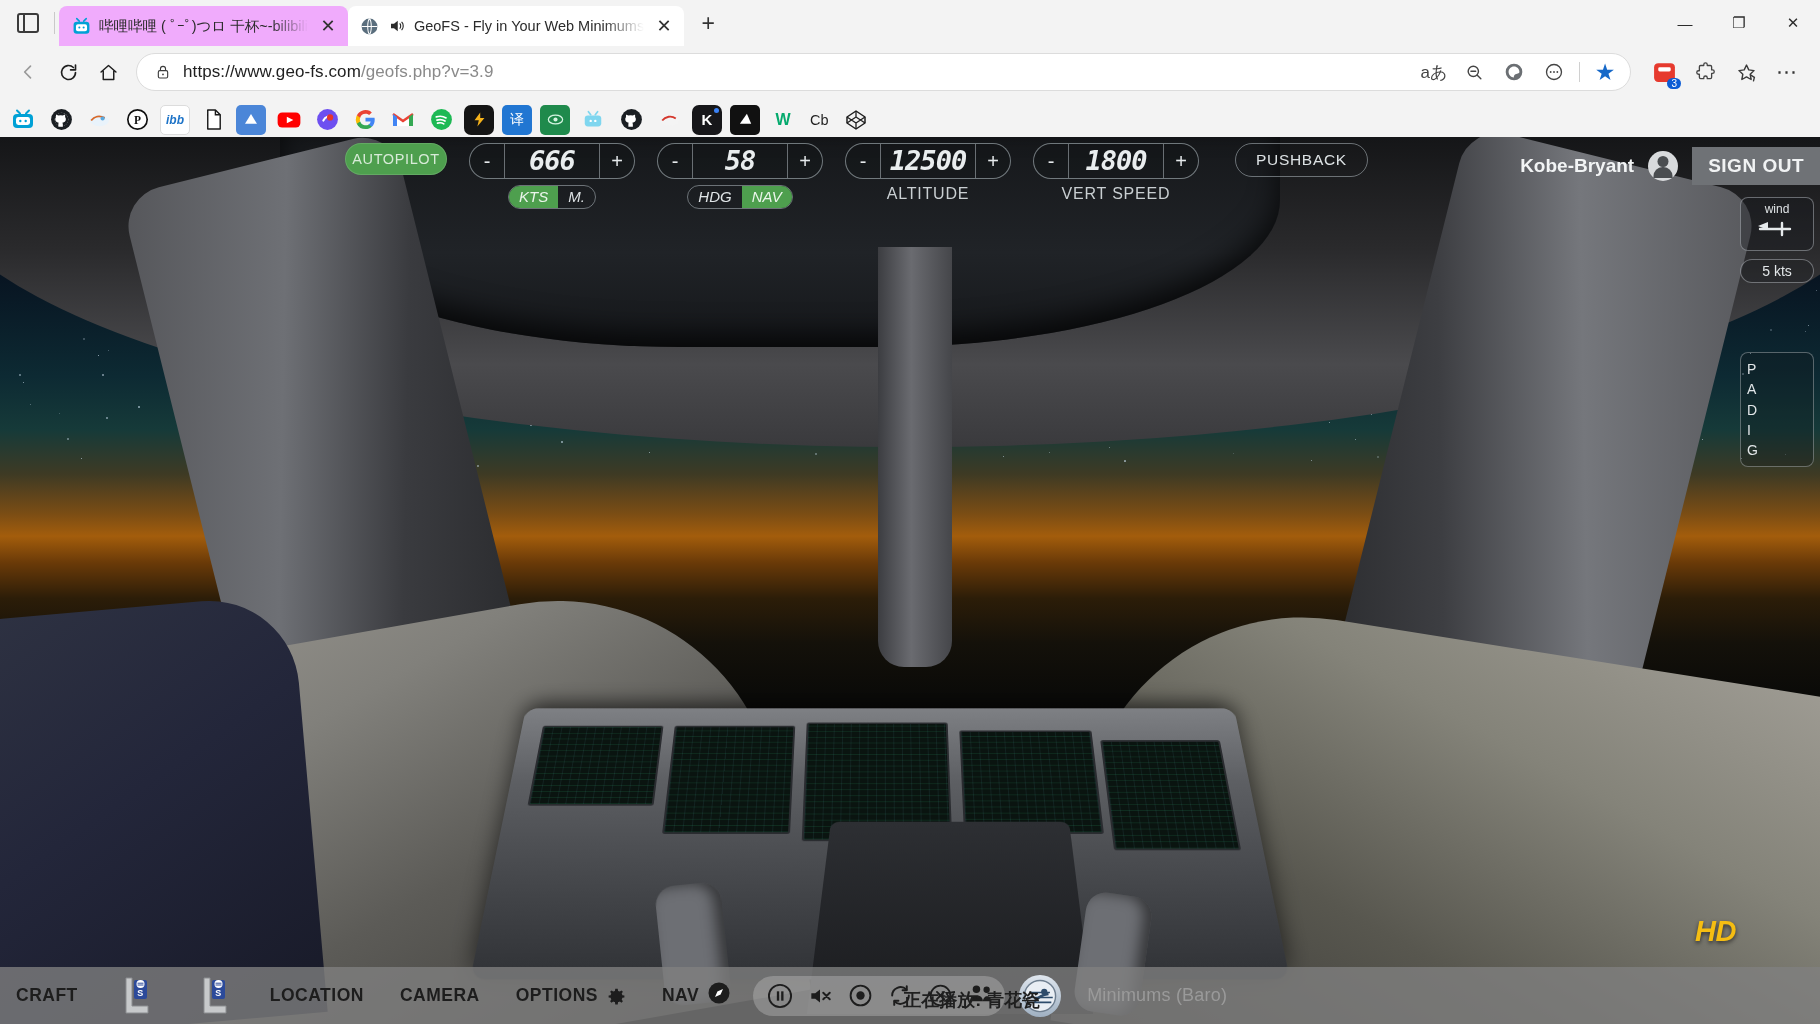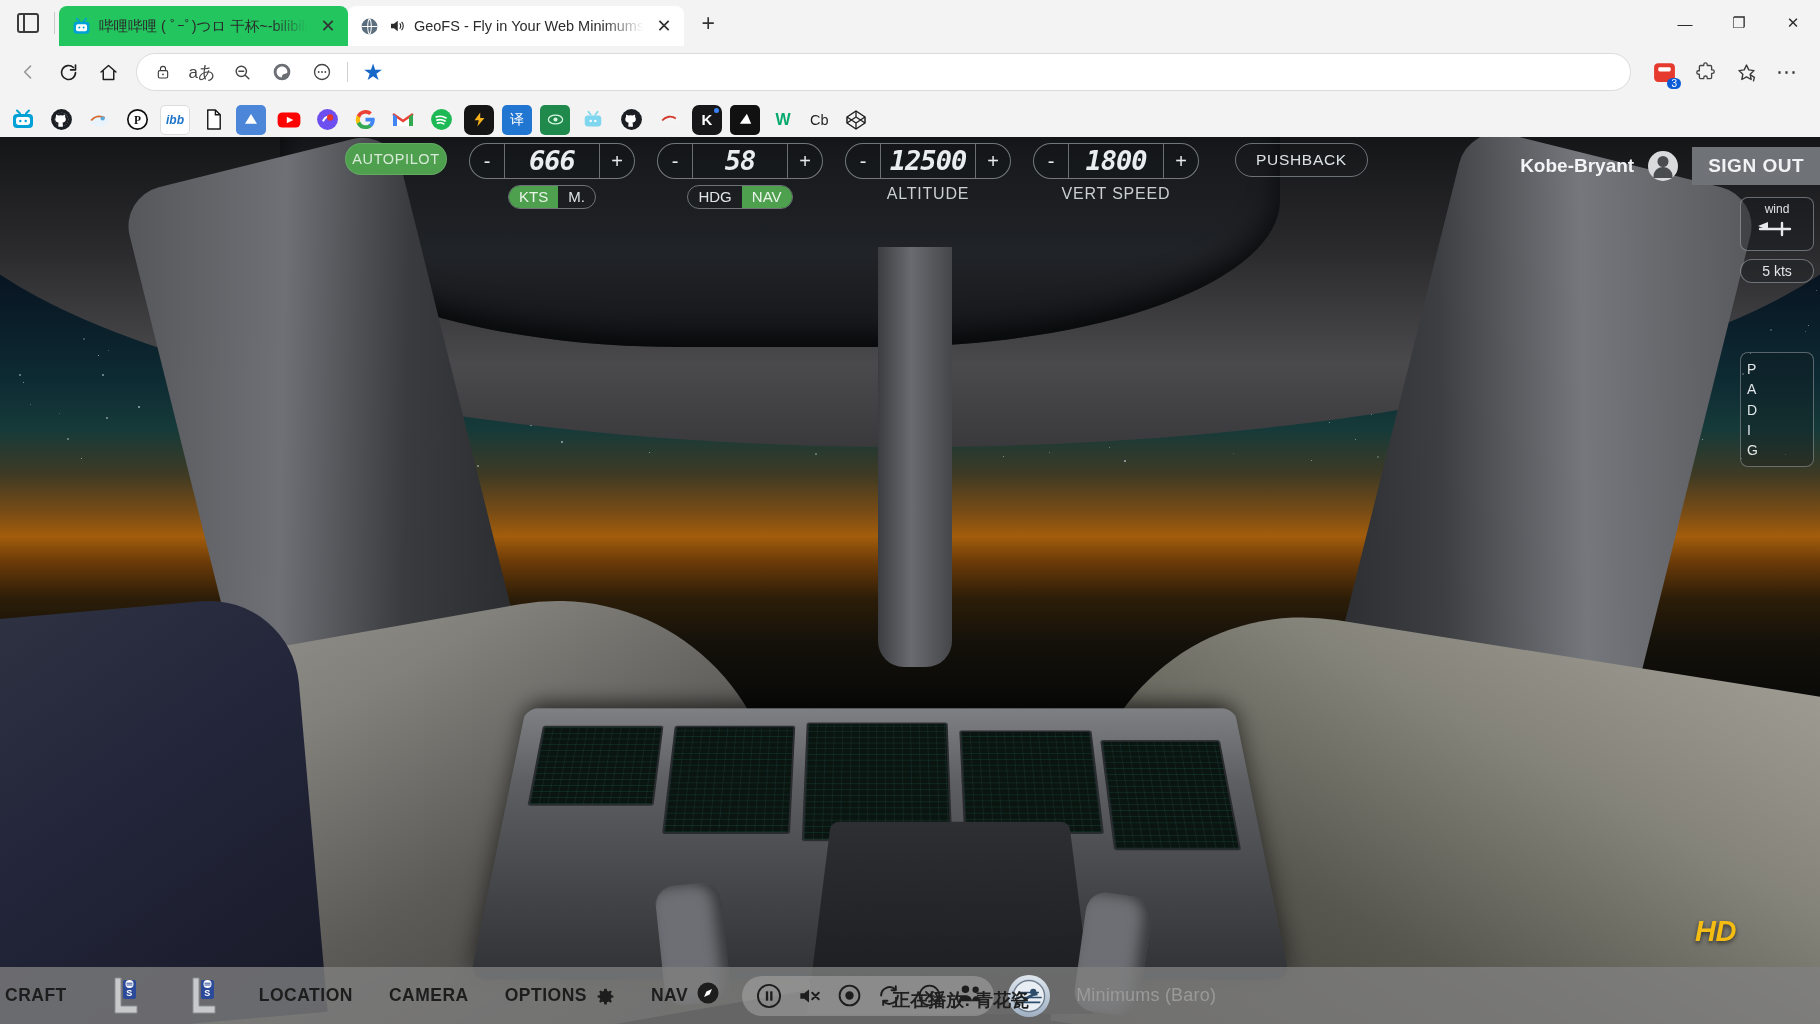--- a/index.html
+++ b/index.html
@@ -23,21 +23,21 @@
   }
   .tab-tools .glyph { width: 22px; height:20px; border:2px solid #3b3b3b; border-radius:3px; position:relative; }
   .tab-tools .glyph::after { content:""; position:absolute; left:4px; top:0px; bottom:0px; width:2px; background:#3b3b3b;}
   .tab-divider { width:1px; height:22px; background:#c9c9c9; align-self:center; margin:0 4px 0 2px;}
 
   .tab {
     height: 40px; display:flex; align-items:center; gap:8px;
     padding: 0 8px 0 12px; border-radius: 8px 8px 0 0;
     font-size: 14px; color:#2b2b2b; position:relative; min-width: 120px;
   }
-  .tab.inactive { background: #22c55e; max-width: 300px; }
+  .tab.inactive { background: #f0abfc; max-width: 300px; }
   .tab.active { background: #ffffff; max-width: 340px; box-shadow: 0 0 0 0 rgba(0,0,0,0);}
   .tab .favicon { width:20px; height:20px; flex:0 0 20px; display:flex; align-items:center; justify-content:center;}
   .tab .title { white-space:nowrap; overflow:hidden; flex:1; font-size:14.5px;
      -webkit-mask-image: linear-gradient(to right, #000 82%, transparent 100%);
      mask-image: linear-gradient(to right, #000 82%, transparent 100%); }
   .tab .close { width:24px; height:24px; display:flex; align-items:center; justify-content:center; font-size:18px; color:#333; flex:0 0 24px;}
   .tab .mute { width:18px; height:18px; flex:0 0 18px; }
 
   .newtab { width:36px; height:36px; display:flex; align-items:center; justify-content:center;
      font-size:23px; color:#333; font-weight:300; margin-left:6px; align-self:center;}
@@ -179,21 +179,21 @@
   }
   .ap-pm { width:34px; text-align:center; color:#e6eaec; font-size:20px; line-height:34px; font-weight:300;}
   .ap-val {
     min-width:96px; padding:0 8px; text-align:center; color:#e9edee;
     font-family:"DejaVu Sans Mono", monospace; font-size:27px; font-style:italic; font-weight:700;
     border-left:1px solid rgba(190,200,205,.5); border-right:1px solid rgba(190,200,205,.5);
     line-height:34px; letter-spacing:-1px;
   }
   .ap-sub { margin-top:6px; display:flex; justify-content:center; align-items:center; gap:0; }
   .seg {
-    display:flex; border:1px solid rgba(190,200,205,.5); border-radius:13px; overflow:hidden; height:24px;
+    display:flex; border:1px solid rgba(190,200,205,.5); border-radius:13px; overflow:hidden; height:24px;font-style:italic;
   }
   .seg span { padding:0 10px; font-size:15px; line-height:22px; color:#dfe4e6; }
   .seg span.on { background:#4e9f4e; color:#eaf5ea; }
   .sub-label { font-size:16px; color:#c9cfd2; letter-spacing:.8px; }
 
   .pushback {
     margin-left:36px; height:34px; padding:0 20px; border:1px solid rgba(190,200,205,.5);
     border-radius:17px; display:flex; align-items:center; color:#dde2e4; font-size:15.5px; letter-spacing:.7px;
   }
 
@@ -235,21 +235,21 @@
   .hd-badge {
     position:absolute; right:84px; bottom:76px; color:#f5bd12; font-weight:700;
     font-size:29px; font-style:italic; letter-spacing:-.5px;
     text-shadow: 0 2px 4px rgba(0,0,0,.6);
   }
 
   
   .bottombar {
     position:absolute; left:0; bottom:0; width:100%; height:57px;
     background: rgba(128,128,128,.78);
-    display:flex; align-items:center; gap:0; padding-left:5px;
+    display:flex; align-items:center; gap:0; padding-left:16px;
   }
   .bb-item { color:#1d1d1d; font-size:17.5px; font-weight:700; letter-spacing:.5px; padding:0 18px; display:flex; align-items:center; gap:8px;}
   .ls-logo { width:42px; height:40px; position:relative; }
   .gear { width:20px; height:20px; }
   .media-group {
     display:flex; align-items:center; gap:6px; background:rgba(200,200,200,.35);
     border-radius:26px; padding:3px 10px; margin-left:4px; position:relative;
   }
   .mbtn { width:34px; height:34px; border-radius:50%; display:flex; align-items:center; justify-content:center; color:#1d1d1d;}
   .now-playing { position:absolute; left:150px; top:12px; color:#1f1f1f; font-size:18px; font-weight:700; white-space:nowrap;}
@@ -328,20 +328,21 @@
     </div>
 
     <div class="addressbar">
       <span class="lock">
         <svg width="16" height="16" viewBox="0 0 24 24">
             <rect x="5" y="10" width="14" height="11" rx="2.2" stroke="#3c3c3c" stroke-width="1.7" fill="none"></rect>
             <path d="M8.2 10V7.3a3.8 3.8 0 0 1 7.6 0V10" stroke="#3c3c3c" stroke-width="1.7" fill="none"></path>
             <circle cx="12" cy="15.6" r="1.3" fill="#3c3c3c"></circle>
           </svg>
       </span>
+      <span class="url"><b>https://www.geo-fs.com</b><span>/geofs.php?v=3.9</span></span>
       <span class="addr-actions">
         <span class="addr-btn" style="font-size:17px;">aあ</span>
         <span class="addr-btn">
           <svg width="19" height="19" viewBox="0 0 24 24">
               <circle cx="10.5" cy="10.5" r="6.5" stroke="#444" stroke-width="1.8" fill="none"></circle>
               <path d="M7.5 10.5h6M15.5 15.5L20 20" stroke="#444" stroke-width="1.8" stroke-linecap="round"></path>
             </svg>
         </span>
         <span class="addr-btn">
           <svg width="20" height="20" viewBox="0 0 24 24">

